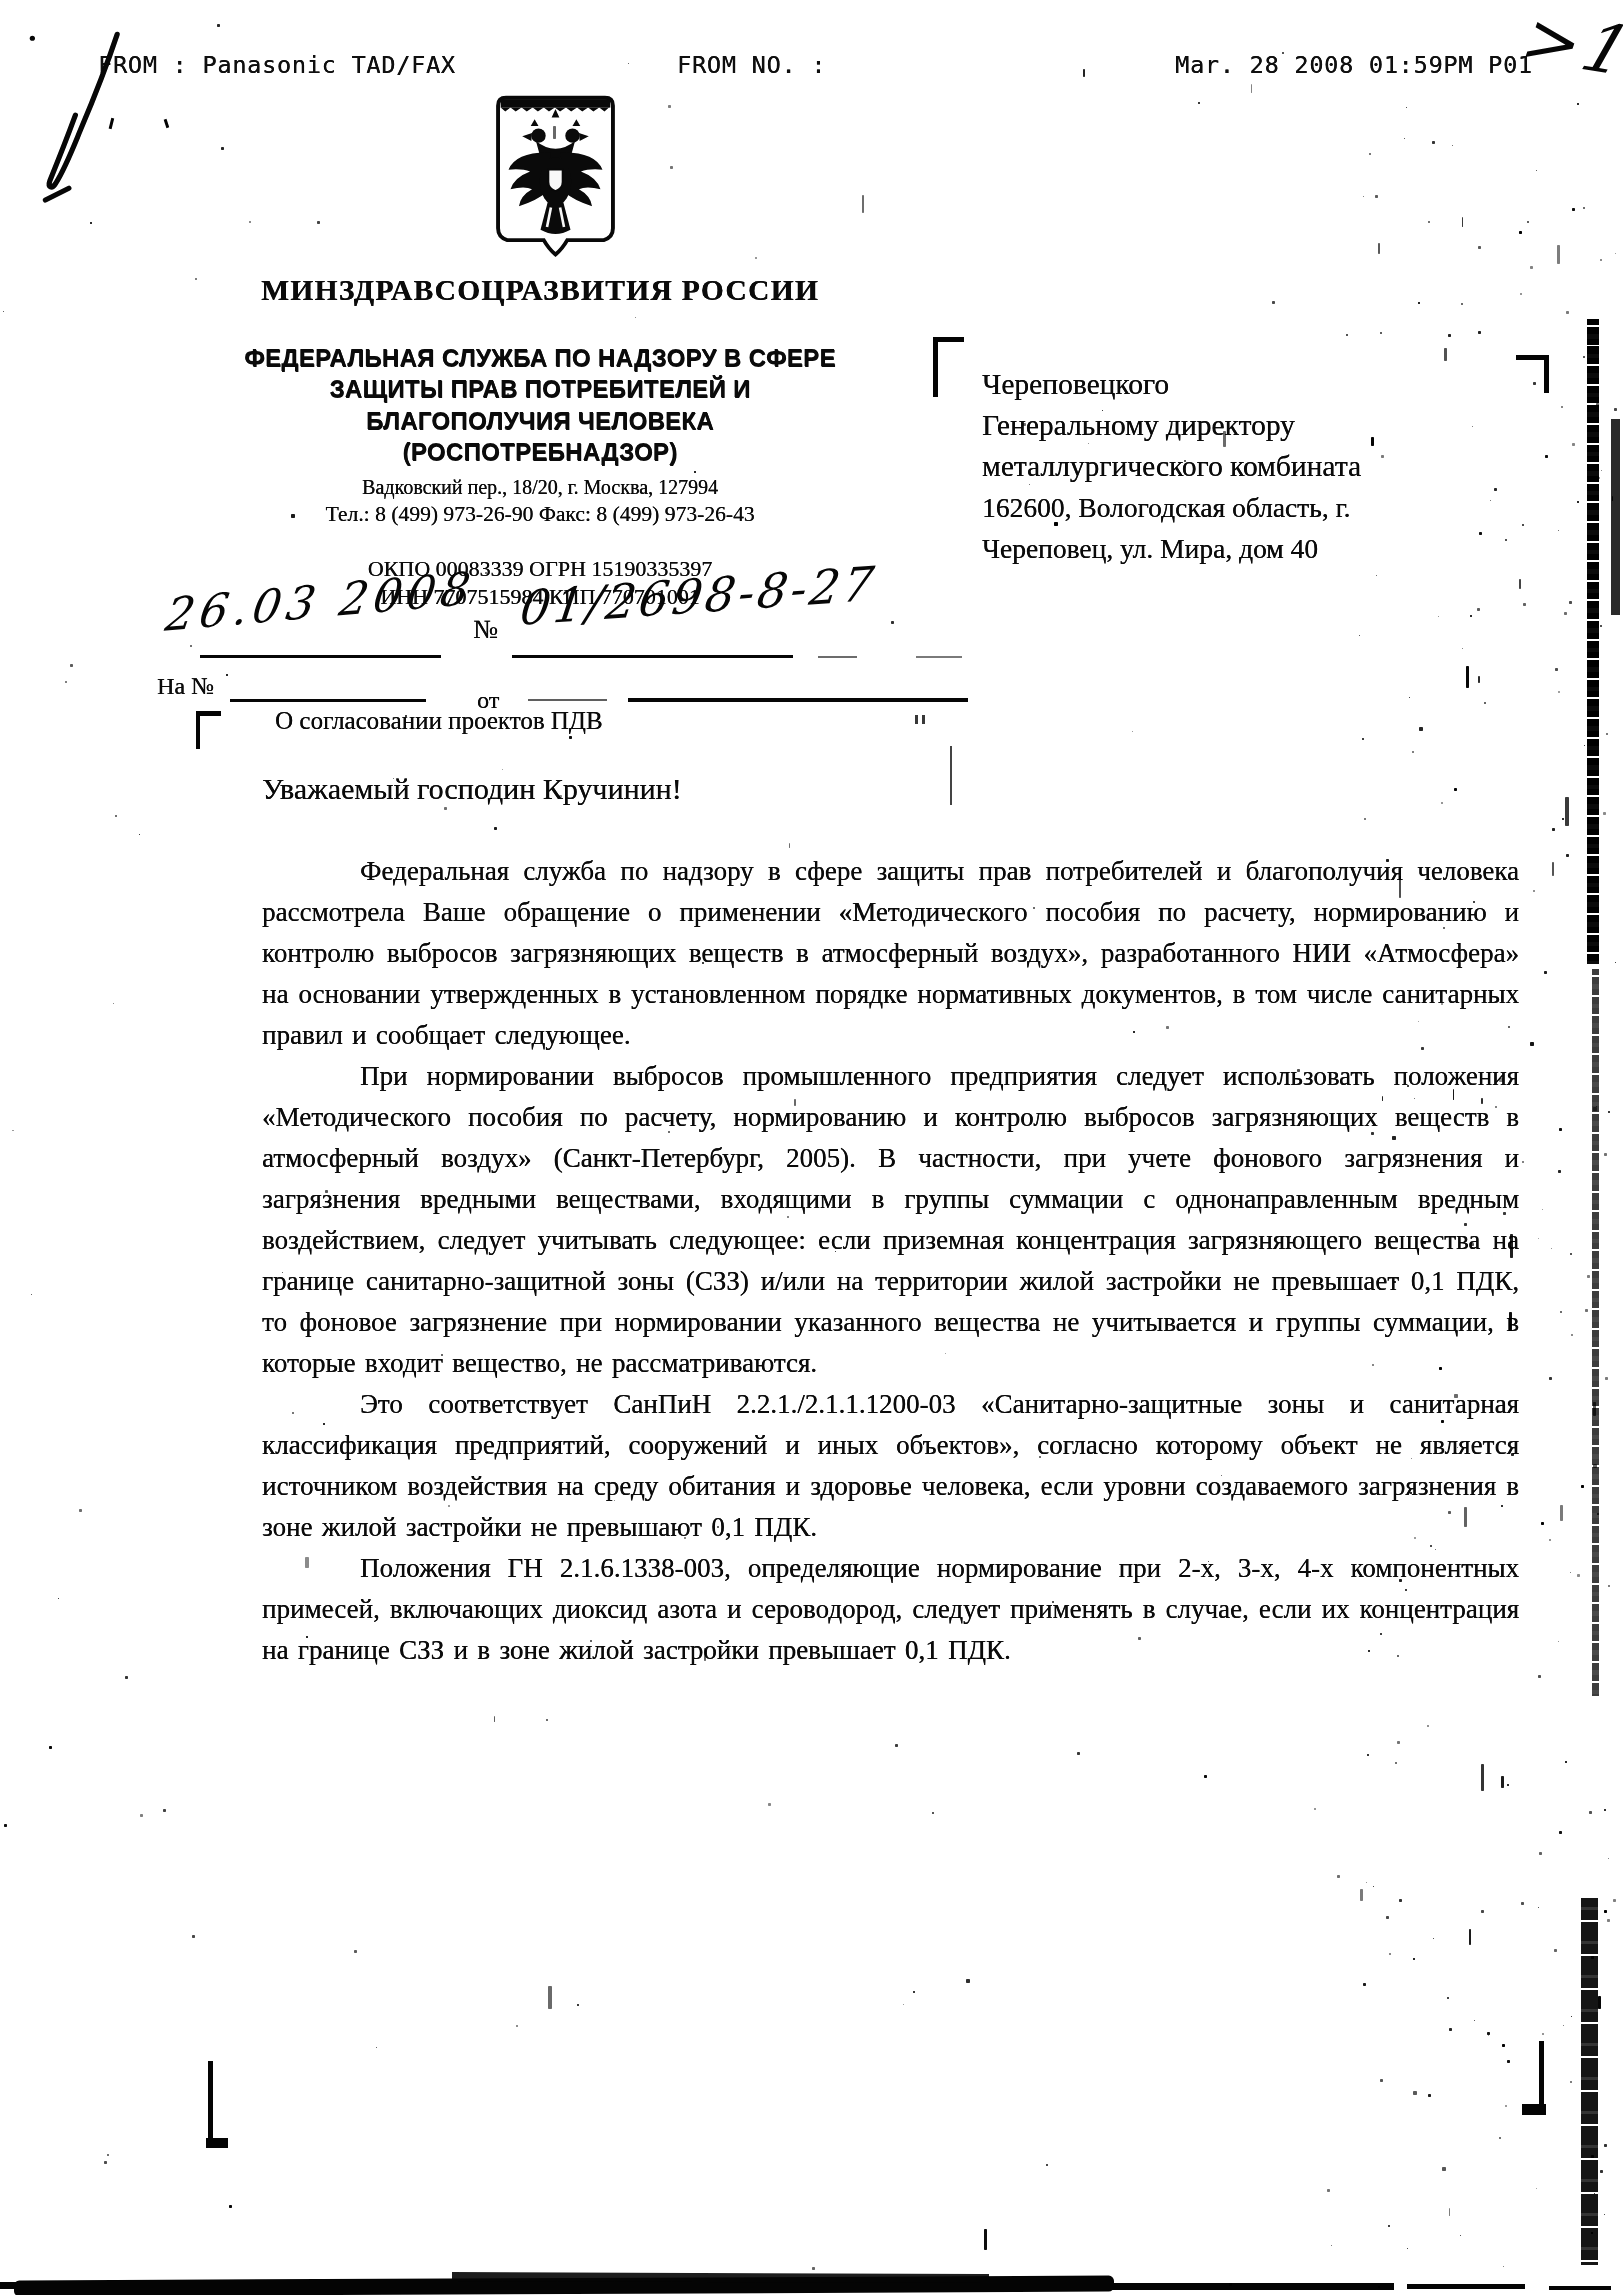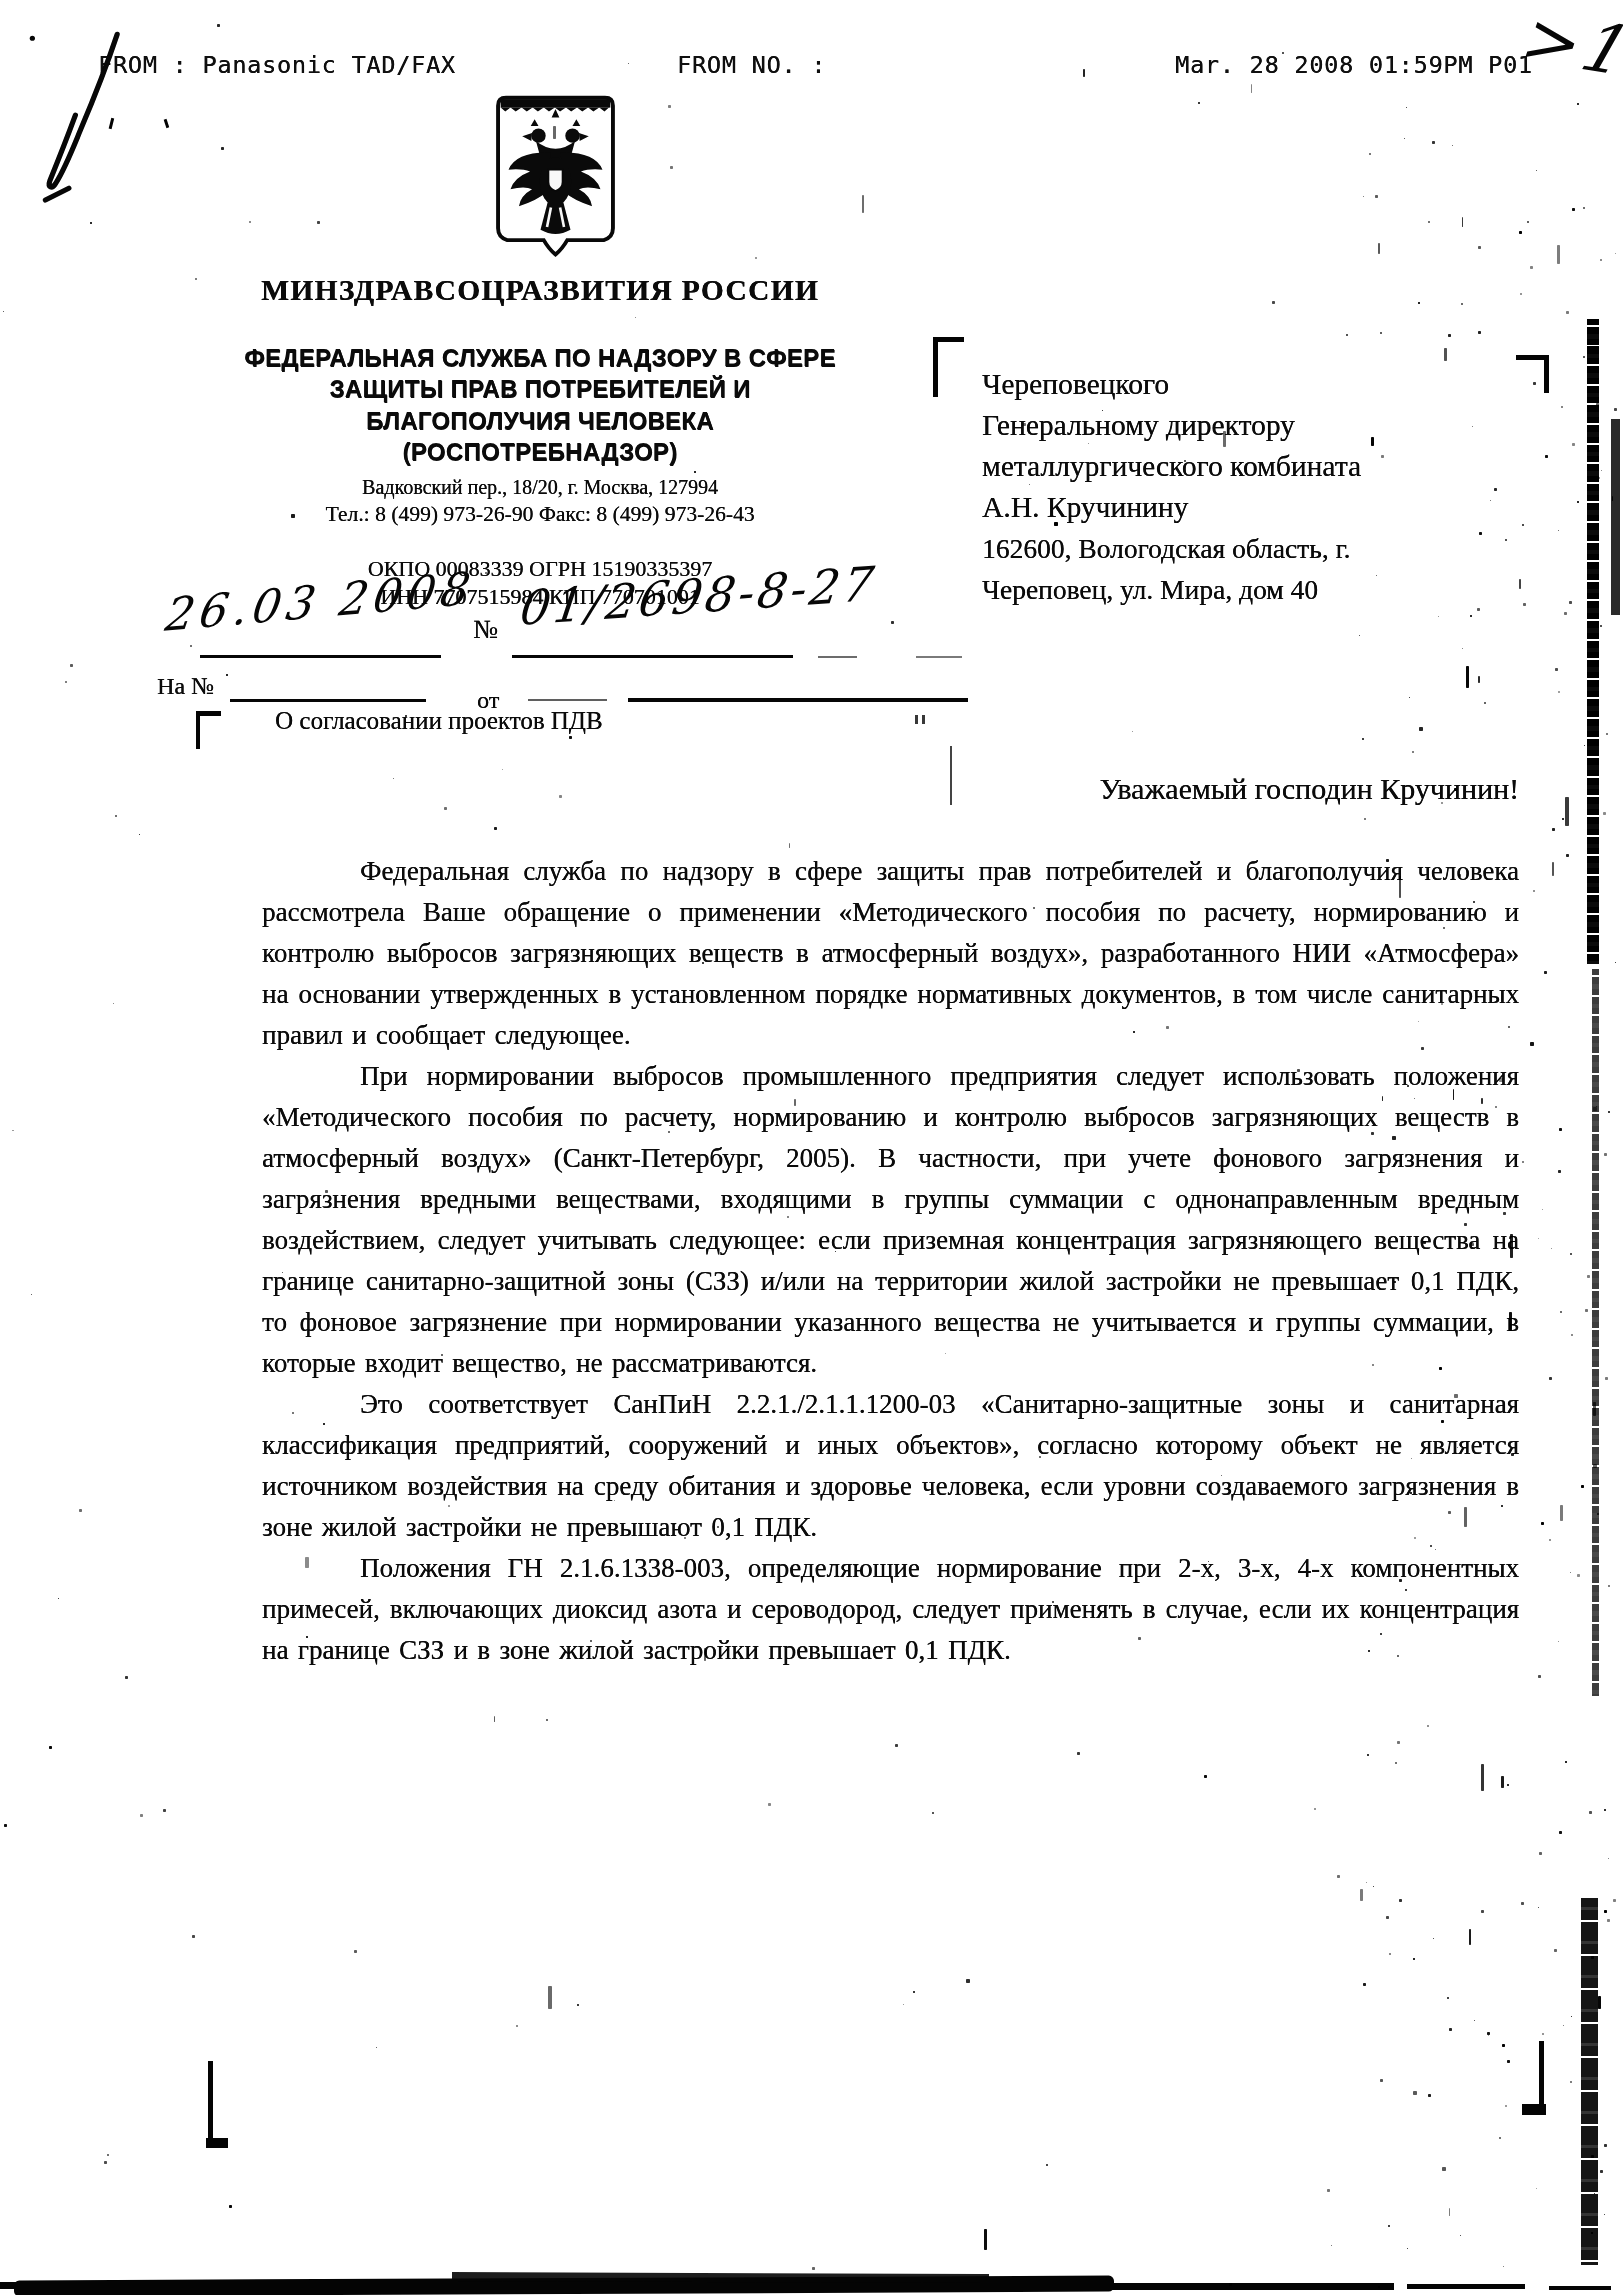--- a/index.html
+++ b/index.html
@@ -33,21 +33,21 @@
     text-shadow:0.5px 0.5px 0 #111;
   }
   .lh-small{font-size:20px; line-height:26px; white-space:nowrap; text-shadow:0.3px 0.3px 0 #111;}
   .typed{text-shadow:0.3px 0.3px 0 #111;}
   .recipient{
     left:982px; top:364px; width:576px; font-size:29.5px; line-height:41px;
     text-shadow:0.3px 0.3px 0 #111;
   }
   .subject{font-size:25px; white-space:nowrap; text-shadow:0.3px 0.3px 0 #111;}
   .salutation{
-    left:262px; top:772px; width:1257px; text-align:right; font-size:30px;
+    left:262px; top:772px; width:1257px; text-align:left; font-size:30px;
     text-shadow:0.3px 0.3px 0 #111;
   }
   .bodytext{
     left:262px; top:851px; width:1257px; font-size:27px; line-height:41px;
     text-align:justify; word-spacing:2.6px; text-shadow:0.3px 0.3px 0 #111;
   }
   .bodytext p{margin:0; text-indent:98px;}
   
   .art{position:absolute; background:#0a0a0a;}
   .ragged{
@@ -132,21 +132,20 @@
 
   <div class="art" style="left:933px; top:337px; width:4.6px; height:60px;"></div>
   <div class="art" style="left:933px; top:337px; width:31px; height:5.2px;"></div>
   <div class="art" style="left:1516px; top:355px; width:33px; height:5.2px;"></div>
   <div class="art" style="left:1544px; top:355px; width:4.6px; height:38px;"></div>
 
   <div class="abs recipient">
     <div>Череповецкого</div>
     <div>Генеральному директору</div>
     <div>металлургического комбината</div>
-    <div>А.Н. Кручинину</div>
     <div style="font-size:27.5px;">162600, Вологодская область, г.</div>
     <div style="font-size:27.5px;">Череповец, ул. Мира, дом 40</div>
   </div>
 
   <div class="abs salutation">Уважаемый господин Кручинин!</div>
 
   <div class="abs bodytext">
     <p>Федеральная служба по надзору в сфере защиты прав потребителей и благополучия человека рассмотрела Ваше обращение о применении «Методического пособия по расчету, нормированию и контролю выбросов загрязняющих веществ в атмосферный воздух», разработанного НИИ «Атмосфера» на основании  утвержденных в установленном порядке нормативных документов, в том числе санитарных правил и сообщает следующее.</p>
     <p>При нормировании  выбросов промышленного предприятия  следует использовать  положения  «Методического  пособия  по  расчету, нормированию и контролю выбросов загрязняющих веществ в атмосферный воздух» (Санкт-Петербург, 2005). В частности, при учете фонового загрязнения и загрязнения вредными веществами, входящими в группы суммации с однонаправленным вредным воздействием, следует учитывать следующее:  если приземная концентрация загрязняющего вещества на границе санитарно-защитной зоны  (СЗЗ)  и/или на территории жилой застройки не превышает 0,1 ПДК, то фоновое загрязнение  при нормировании указанного вещества не учитывается и группы суммации, в которые входит вещество, не рассматриваются.</p>
     <p>Это соответствует СанПиН 2.2.1./2.1.1.1200-03 «Санитарно-защитные зоны и санитарная классификация предприятий, сооружений и иных объектов», согласно которому объект не является источником воздействия на среду обитания  и здоровье человека, если уровни создаваемого загрязнения в зоне жилой застройки не превышают 0,1 ПДК.</p>

